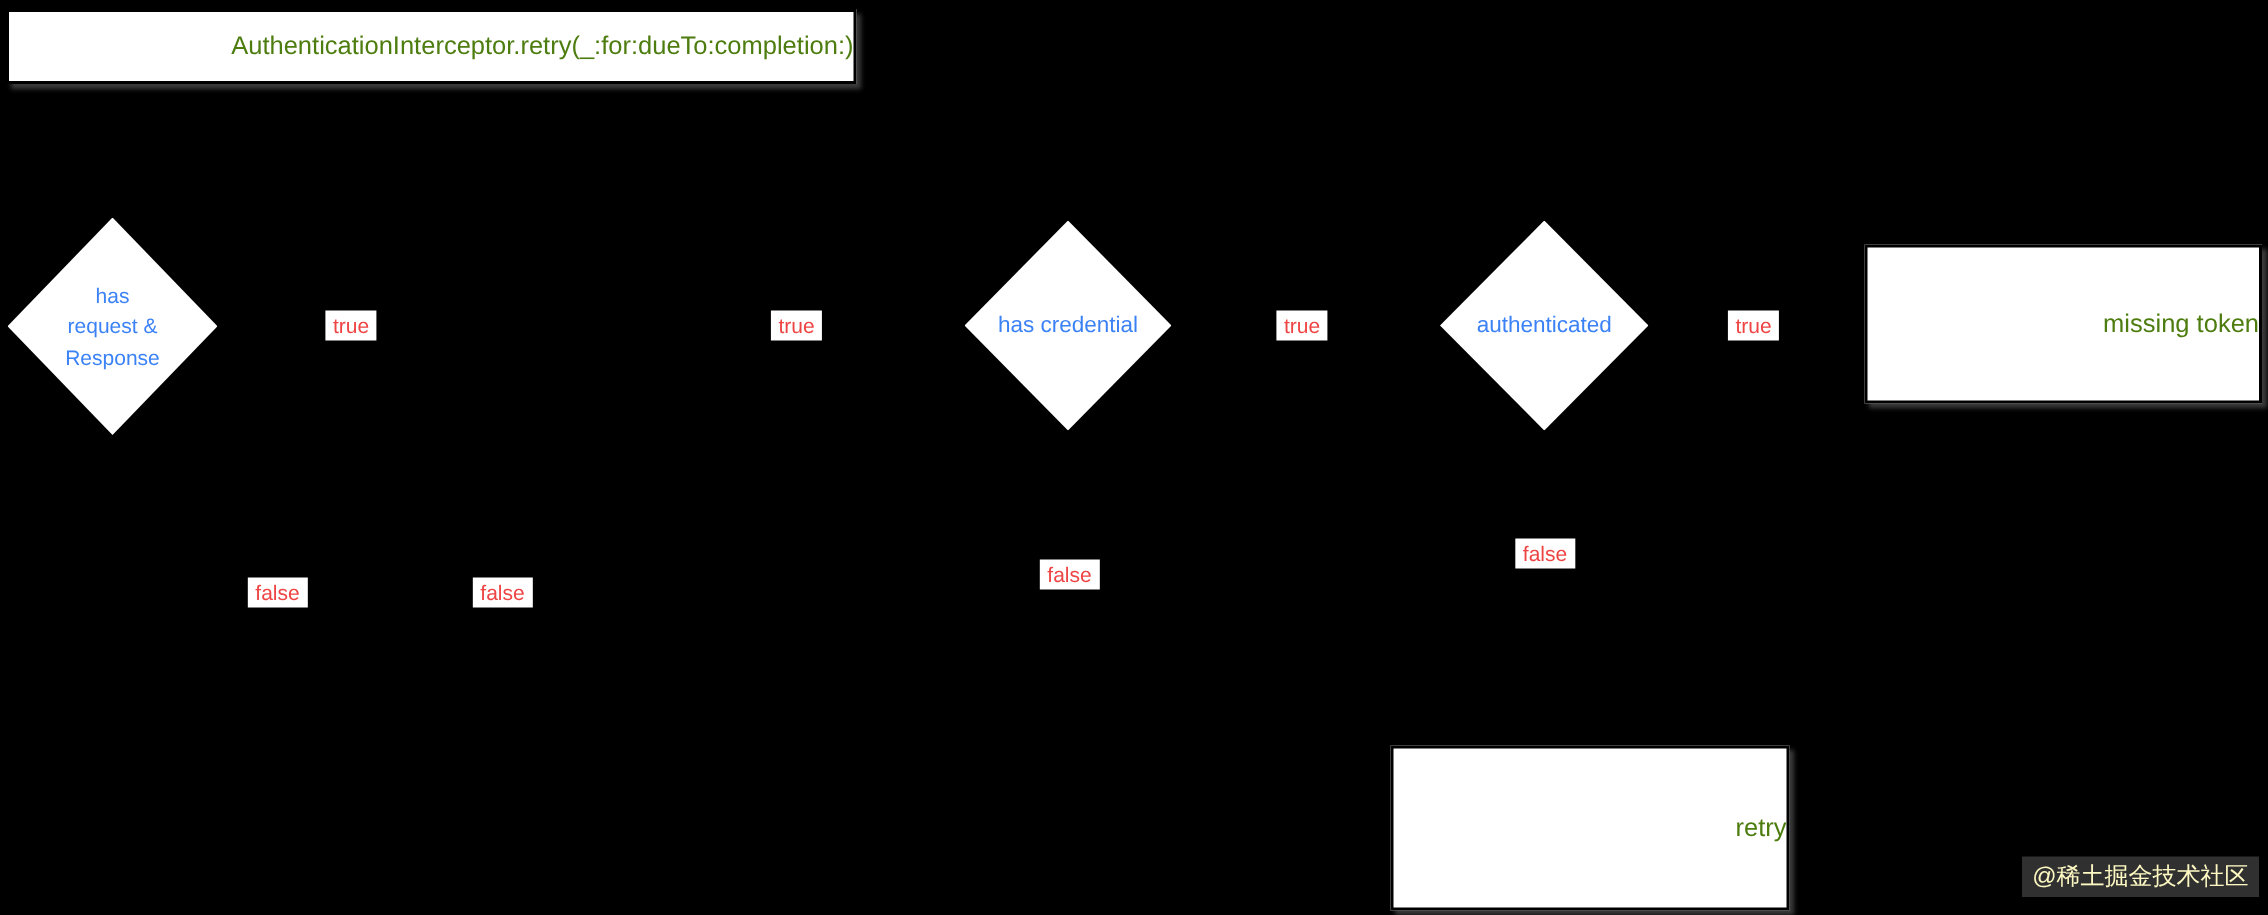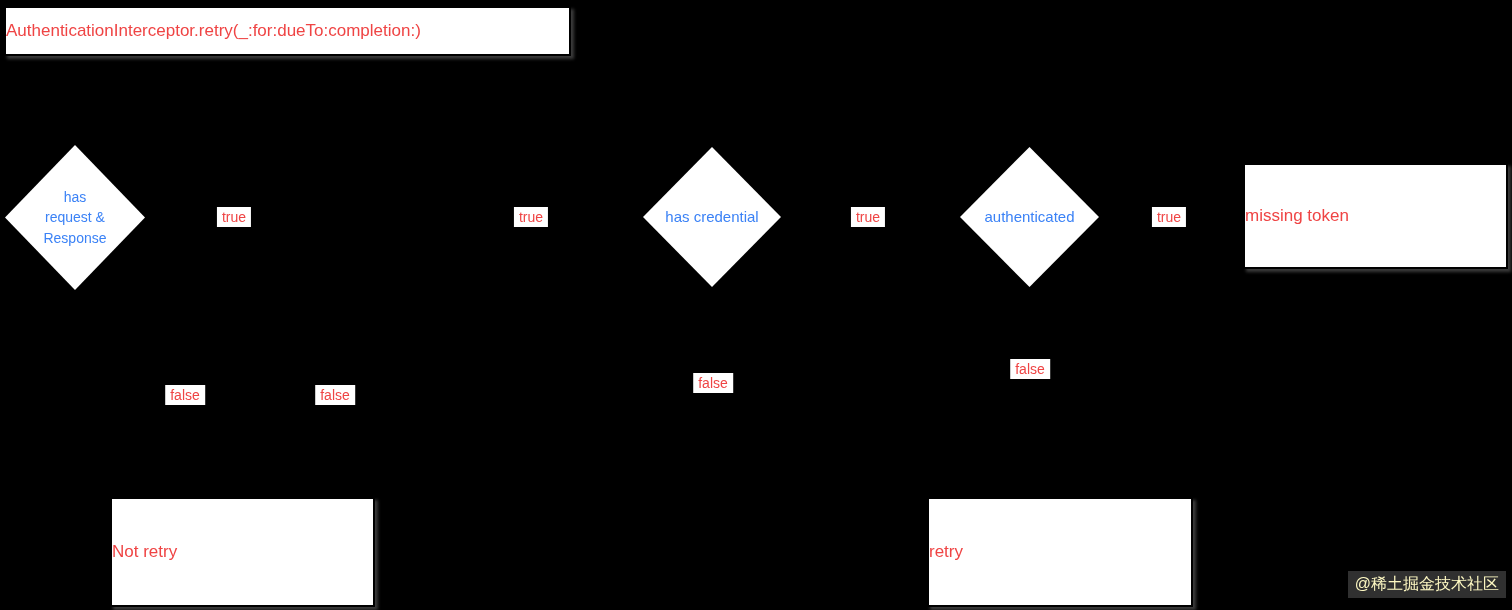--- a/index.html
+++ b/index.html
@@ -2,22 +2,22 @@
 <html><head>
 <meta charset="utf-8">
 <style>
   html,body { margin:0; padding:0; background:#000; }
   .stage {
     position:relative; width:1512px; height:610px; background:#000000;
     font-family:"Liberation Sans", sans-serif; overflow:hidden;
   }
   .node-box {
     position:absolute; background:#ffffff; border:2px solid #000000;
-    display:flex; align-items:center; justify-content:flex-start;
-    color:#ef4444; text-align:center; box-sizing:border-box;
+    display:flex; align-items:center; justify-content:flex-end;
+    color:#4d7c0f; text-align:center; box-sizing:border-box;
     box-shadow:3px 3px 3px rgba(130,130,130,0.45);
   }
   .title-box { font-size:17px; }
   .end-box { font-size:17px; }
   .diamond {
     position:absolute; background:#ffffff; color:#3b82f6;
     clip-path:polygon(50% 0, 100% 50%, 50% 100%, 0 50%);
     display:flex; align-items:center; justify-content:center;
     text-align:center; font-size:15px; line-height:1.45;
     white-space:pre-line; box-sizing:border-box;
@@ -64,23 +64,20 @@
 
   <div class="edge-label" style="left:185px; top:395px;">false</div>
   <div class="edge-label" style="left:335px; top:395px;">false</div>
   <div class="edge-label" style="left:713px; top:383px;">false</div>
   <div class="edge-label" style="left:1030px; top:369px;">false</div>
 
   <div class="node-box end-box" style="left:1243px; top:163px; width:265px; height:106px;">
     <span>missing token</span>
   </div>
 
-  <div class="node-box end-box" style="left:110px; top:497px; width:265px; height:110px;">
-    <span>Not retry</span>
-  </div>
 
 
   <div class="node-box end-box" style="left:927px; top:497px; width:266px; height:110px;">
     <span>retry</span>
   </div>
 
   <div class="watermark">@稀土掘金技术社区</div>
 
 </div>
 

